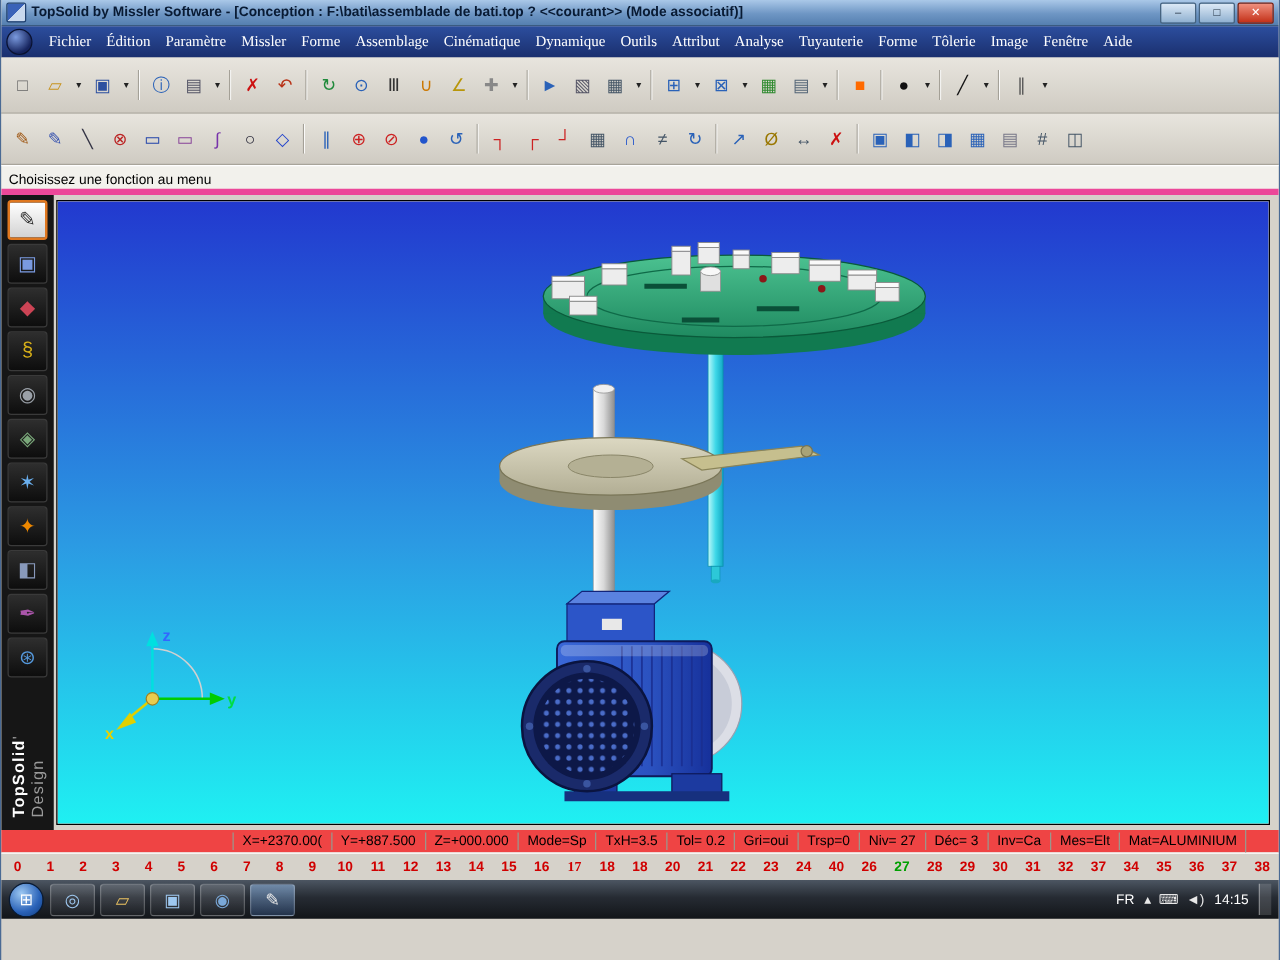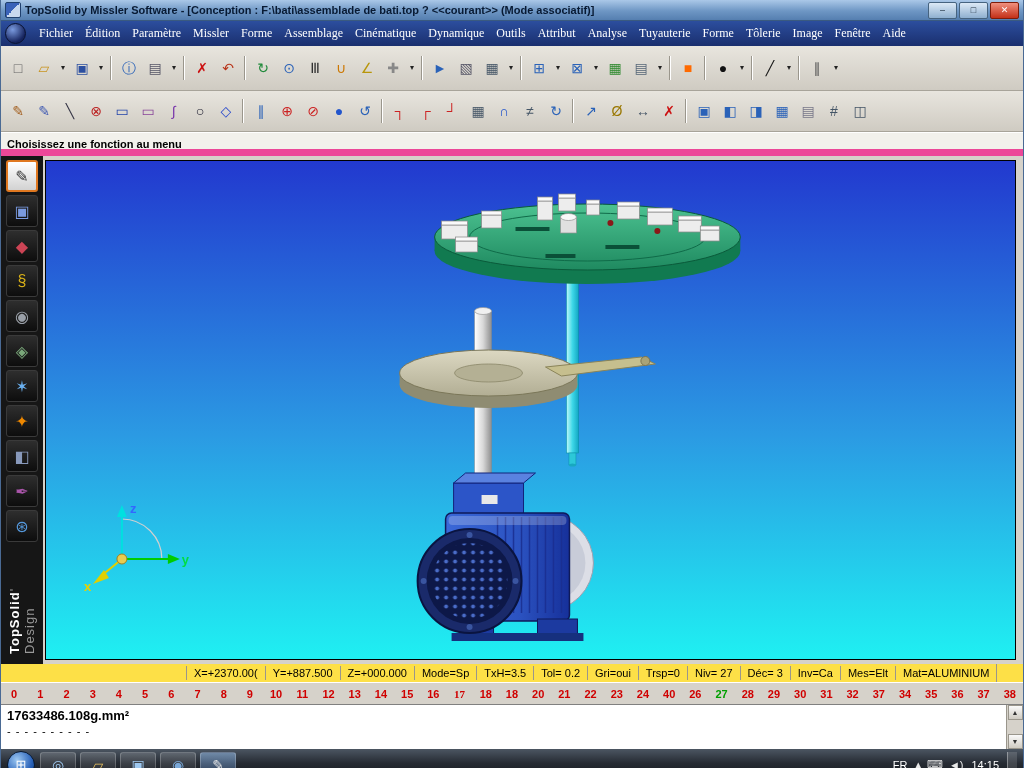--- a/index.html
+++ b/index.html
@@ -28,35 +28,35 @@
            padding:2px 4px;border-bottom:1px solid #a8a49a;}
   .toolbar1{height:40px;}
   .toolbar2{height:36px;}
   .tbtn{width:24px;height:24px;display:flex;align-items:center;justify-content:center;
         font-size:14px;border:1px solid transparent;border-radius:2px;flex:0 0 auto;}
   .tbtn .glyph{color:inherit;line-height:1;}
   .tbtn.caret{width:10px;font-size:8px;}
   .tbtn.divider{width:7px;height:22px;background:linear-gradient(to right,transparent 2px,#9a968c 2px,#9a968c 3px,#ffffff 3px,#ffffff 4px,transparent 4px);}
   
   .promptbar{height:24px;box-sizing:border-box;background:#f2f1ec;border-top:1px solid #fff;
-             border-bottom:7px solid #ec4899;font-size:11px;color:#000;padding:5px 6px;font-weight:bold;}
+             border-bottom:5px solid #ec4899;font-size:11px;color:#000;padding:5px 6px;}
   
   .main{height:508px;display:flex;background:#d6d2ca;}
   .sidebar{width:42px;background:#161616;display:flex;flex-direction:column;align-items:center;padding-top:4px;}
   .side-items{display:flex;flex-direction:column;gap:3px;align-items:center;}
   .side-btn{width:30px;height:30px;display:flex;align-items:center;justify-content:center;font-size:16px;
             border:1px solid #3a3a3a;border-radius:3px;background:linear-gradient(#2e2e2e,#0d0d0d);}
   .side-btn.selected{background:linear-gradient(#ffffff,#d2d2d2);border:2px solid #e07820;width:28px;height:28px;}
   .brand{margin-top:auto;writing-mode:vertical-rl;transform:rotate(180deg);color:#fff;font-weight:bold;
          font-size:13px;letter-spacing:1px;padding:10px 0;}
   .brand .secondary{color:#9a9a9a;font-weight:normal;}
   .viewport{flex:1;margin:4px 7px 4px 2px;border:1px solid #000;position:relative;overflow:hidden;}
   .viewport svg{position:absolute;inset:0;width:100%;height:100%;display:block;}
   
-  .statusbar{height:18px;display:flex;align-items:center;background:#fde047;font-size:11px;color:#000;}
+  .statusbar{height:18px;display:flex;align-items:center;background:#ef4444;font-size:11px;color:#000;}
   .status-spacer{flex:0 0 185px;}
   .status-segs{display:flex;height:100%;align-items:center;}
   .status-seg{padding:1px 7px;border-left:1px solid #9a968c;white-space:nowrap;}
   .status-end{flex:1;border-left:1px solid #9a968c;height:100%;}
   
   .levels{height:21px;display:flex;align-items:center;background:#d6d2ca;border-top:1px solid #fff;
           font-weight:bold;font-size:11px;}
   .level{flex:1;text-align:center;}
   
   .output{height:45px;box-sizing:border-box;background:#fff;border-top:1px solid #808080;position:relative;
@@ -582,28 +582,20 @@
       <span class="level" style="color: rgb(208, 0, 0);">31</span>
       <span class="level" style="color: rgb(208, 0, 0);">32</span>
       <span class="level" style="color: rgb(208, 0, 0);">37</span>
       <span class="level" style="color: rgb(208, 0, 0);">34</span>
       <span class="level" style="color: rgb(208, 0, 0);">35</span>
       <span class="level" style="color: rgb(208, 0, 0);">36</span>
       <span class="level" style="color: rgb(208, 0, 0);">37</span>
       <span class="level" style="color: rgb(208, 0, 0);">38</span>
     </div>
 
-  <div class="output">
-    <div class="out1">17633486.108g.mm²</div>
-    <div class="out2">- - - - - - - - - -</div>
-    <div class="scrollbar">
-      <span class="scroll-btn">▲</span>
-      <span class="scroll-btn">▼</span>
-    </div>
-  </div>
 
   <div class="taskbar">
     <span class="start-orb">⊞</span>
     <div class="task-items">
 
     <span class="task-btn" style="color: rgb(158, 200, 240);">
           <span class="glyph">◎</span>
         </span>
         <span class="task-btn" style="color: rgb(232, 192, 96);">
           <span class="glyph">▱</span>

